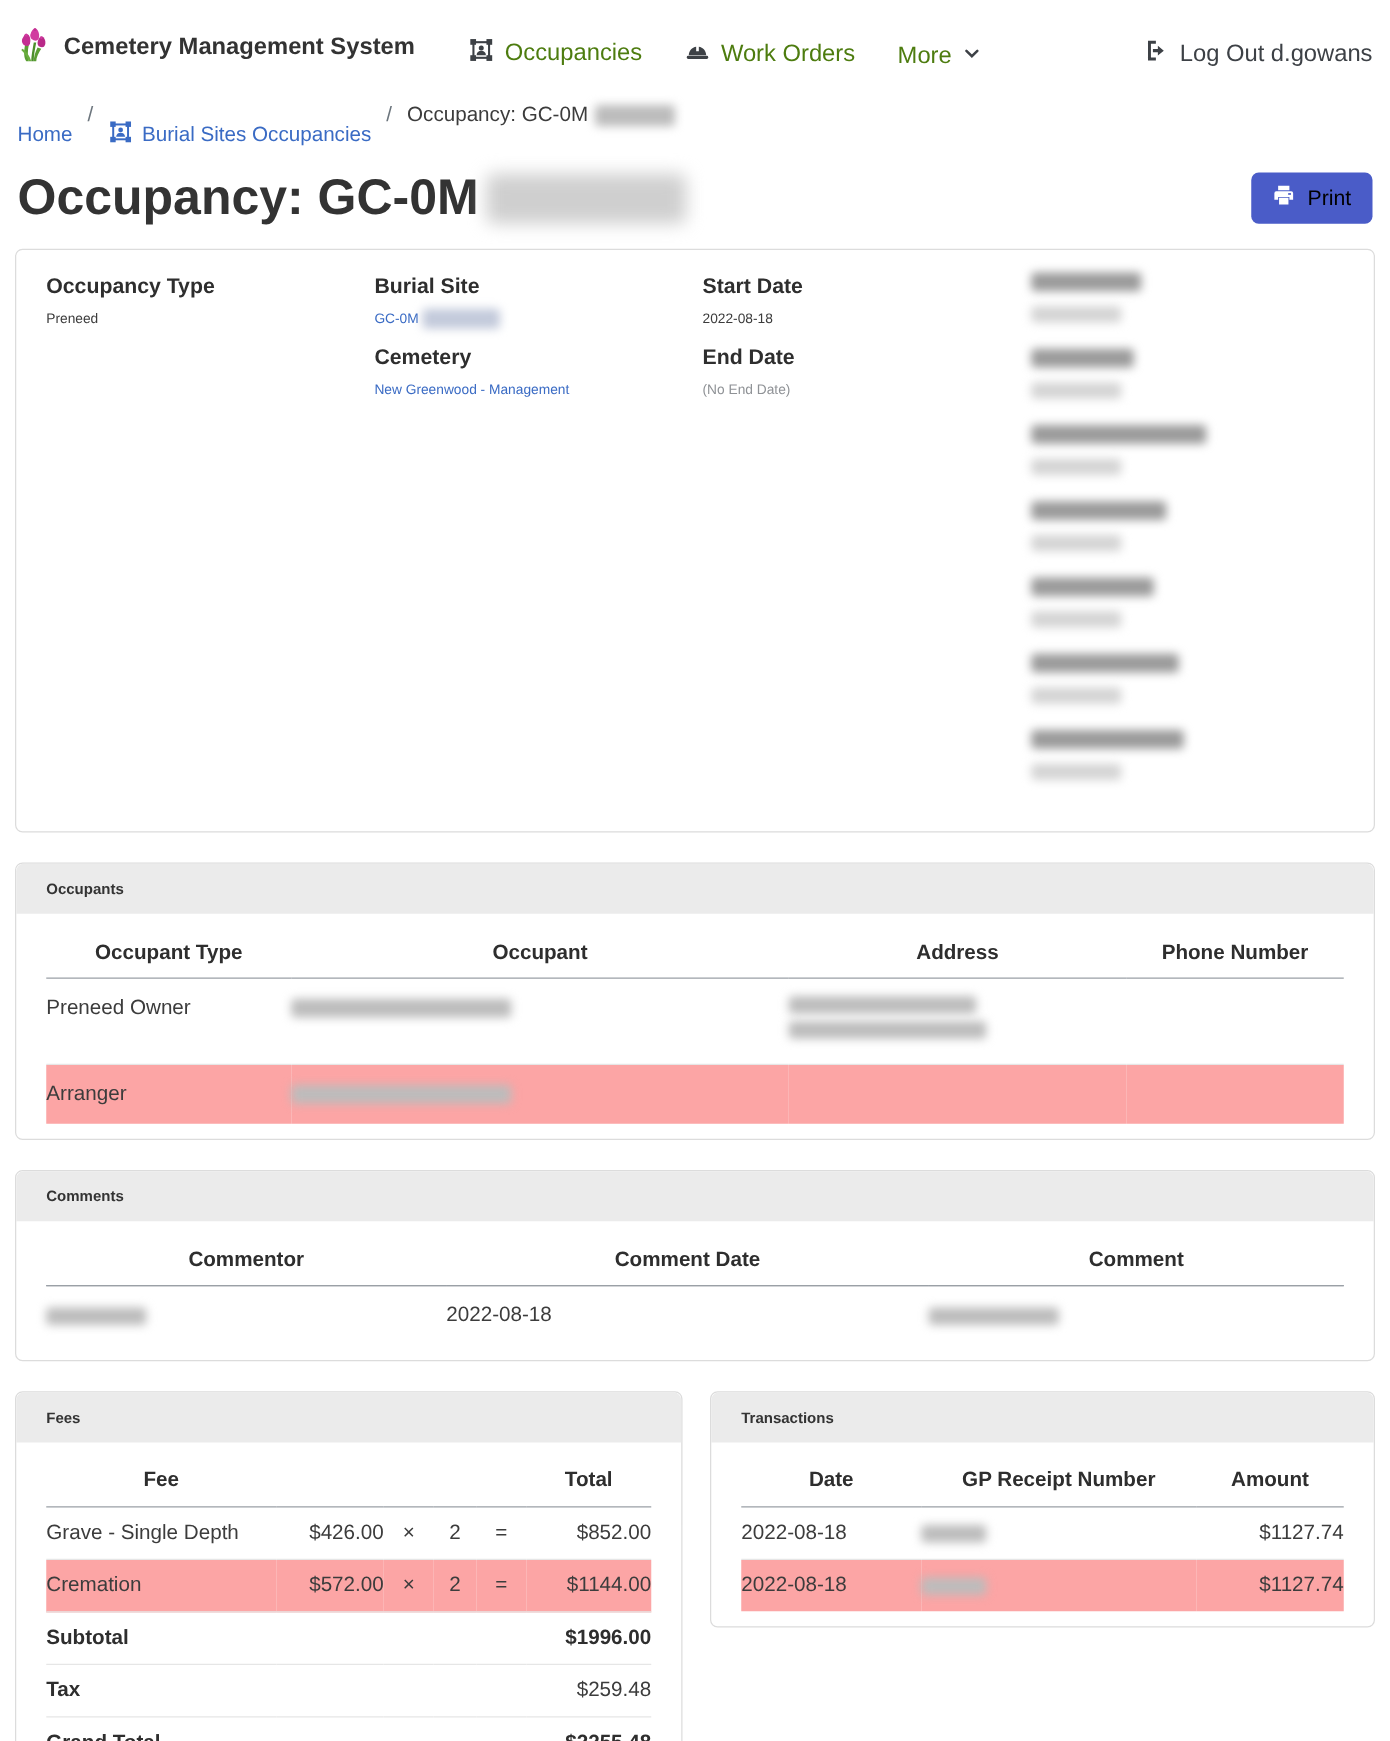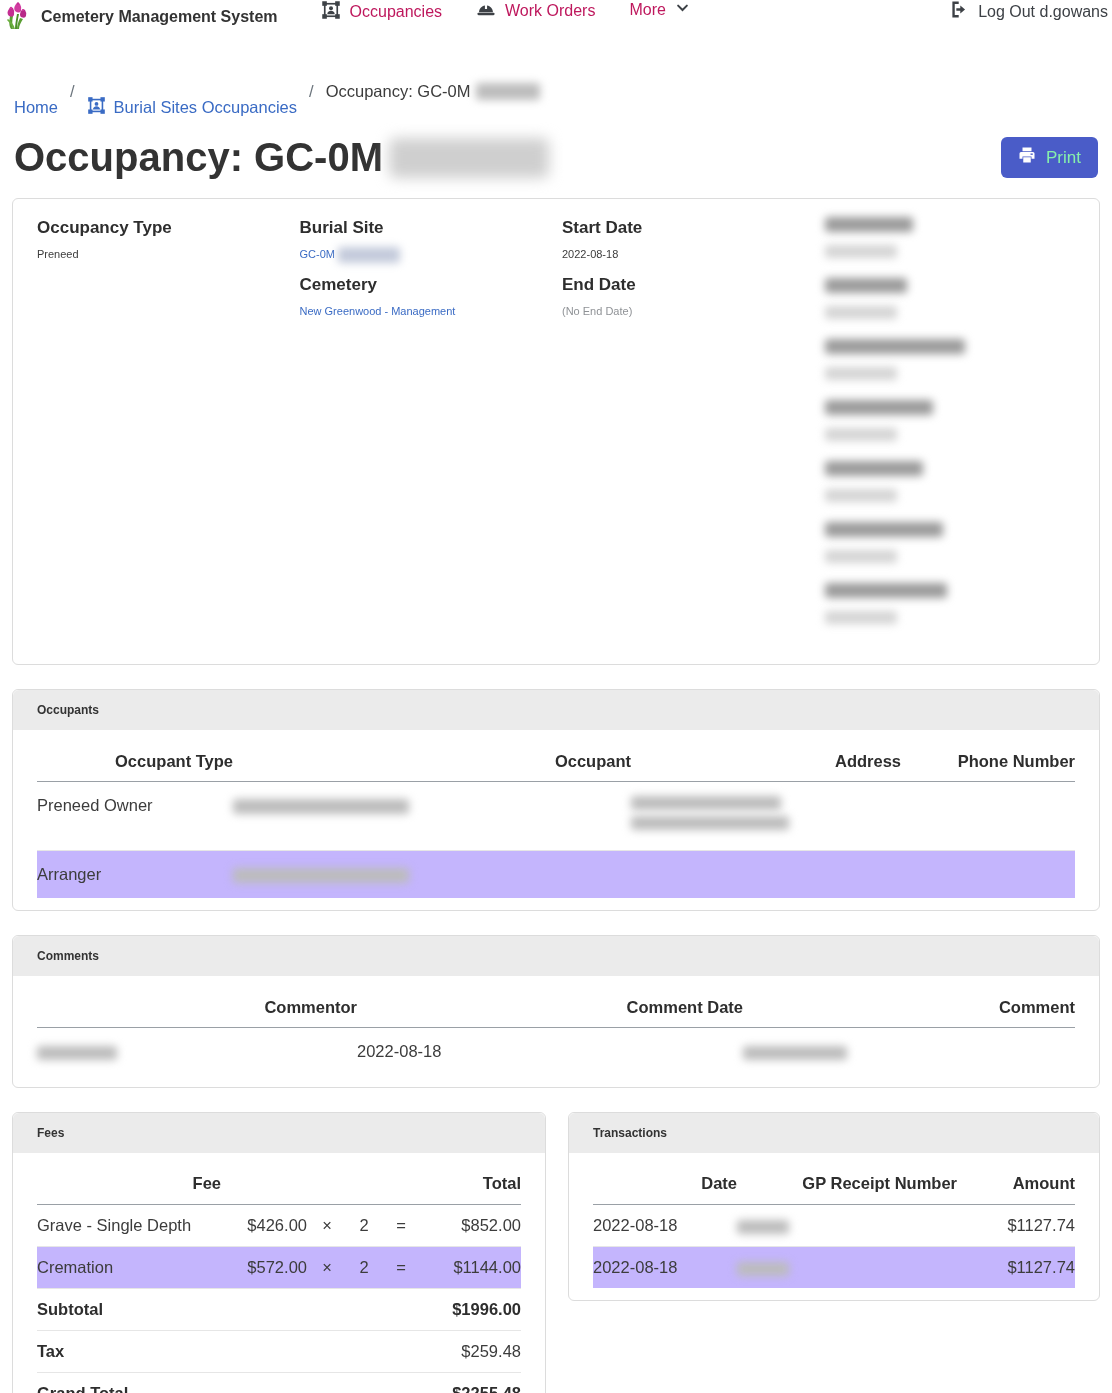--- a/index.html
+++ b/index.html
@@ -5,36 +5,36 @@
   * { box-sizing: border-box; }
   html,body { margin:0; padding:0; }
   body {
     width:1112px; height:1393px; overflow:hidden;
     background:#ffffff; color:#3c3c3c;
     font-family:"Liberation Sans", sans-serif;
   }
   a { text-decoration:none;margin-top:32px; }
 
   
-  .navbar { display:flex; align-items:flex-start; height:56px; padding:0 4px; font-size:16px; }
+  .navbar { display:flex; align-items:flex-end; height:56px; padding:0 14px; font-size:19px; }
   .brand { display:flex; align-items:center; gap:10px; font-weight:700; color:#333; margin-right:26px; cursor:pointer; }
-  .nav-item { display:flex; align-items:center; gap:9px; padding:0 17px; color:#be185d; cursor:pointer; }
+  .nav-item { display:flex; align-items:center; gap:9px; padding:0 17px; color:#4d7c0f; cursor:pointer; }
   .nav-item svg { flex:0 0 auto; }
   .logout { margin-left:auto; display:flex; align-items:center; gap:9px; color:#3d4146; cursor:pointer; }
 
   
   .breadcrumb { display:flex; align-items:center; gap:12px; padding:8px 14px 4px; font-size:16.5px; }
   .crumb-link { color:#3a6bc4; display:flex; align-items:center; gap:8px; cursor:pointer; }
   .crumb-sep { color:#6c757d; }
   .crumb-current { color:#3c3c3c; display:flex; align-items:center; gap:5px; }
 
   
   .page-head { display:flex; align-items:center; justify-content:space-between; padding:12px 14px 18px; }
   .page-title { margin:0; font-size:40px; font-weight:600; color:#333; display:flex; align-items:center; gap:6px; }
-  .btn-print { background:#4a5cc8; color:#86efac; border:none; border-radius:6px; font-size:17px;
+  .btn-print { background:#4a5cc8; color:#000000; border:none; border-radius:6px; font-size:17px;
                padding:9px 17px; display:flex; align-items:center; gap:10px; cursor:pointer; }
 
   
   .card { border:1px solid #dcdcdc; border-radius:6px; margin:0 12px 24px; background:#fff; }
   .section-band { background:#ebebeb; border-radius:6px 6px 0 0; padding:13px 24px;
                   font-size:12px; font-weight:700; color:#333; }
 
   
   .details-card { padding:18px 24px 20px; display:grid; grid-template-columns:1fr 1fr 1fr 1fr; column-gap:12px; }
   .field { margin-bottom:9px; }
@@ -47,24 +47,24 @@
   .redact { display:inline-block; border-radius:3px; filter:blur(4px); background:#bcbcbc; vertical-align:middle; }
   .redact.dark  { background:#9a9a9a; }
   .redact.light { background:#d4d4d4; }
   .redact.linkish { background:#c3cadb; }
   .redact.big { filter:blur(7px); background:#cfcfcf; border-radius:6px; }
   .r-pair { margin-bottom:18px; }
   .r-pair .lab { display:block; margin-bottom:10px; }
 
   
   .tbl { width:calc(100% - 48px); margin:10px 24px 12px; border-collapse:collapse; font-size:16.5px; color:#3c3c3c; }
-  .tbl th { text-align:right; font-weight:700; color:#2e2e2e; padding:12px 0 10px; border-bottom:1px solid #9aa0a6; }
+  .tbl th { text-align:center; font-weight:700; color:#2e2e2e; padding:12px 0 10px; border-bottom:1px solid #9aa0a6; }
   .tbl td { padding:14px 0; border-bottom:1px solid #e6e6e6; vertical-align:top; }
   .tbl tr:last-child td { border-bottom:none; }
-  .tbl tr.stripe td { background:#c4b5fd; }
+  .tbl tr.stripe td { background:#fca5a5; }
   .num { text-align:right; }
   .sym { text-align:center; }
   .bold { font-weight:700; color:#2e2e2e; }
   .addr-line { display:block; margin-bottom:6px; }
 
   
   .two-col { display:flex; align-items:flex-start; gap:22px; margin:0 12px; }
   .two-col .card { margin:0; }
   .fees-card { flex:0 0 534px; }
   .trans-card { flex:1 1 auto; }

